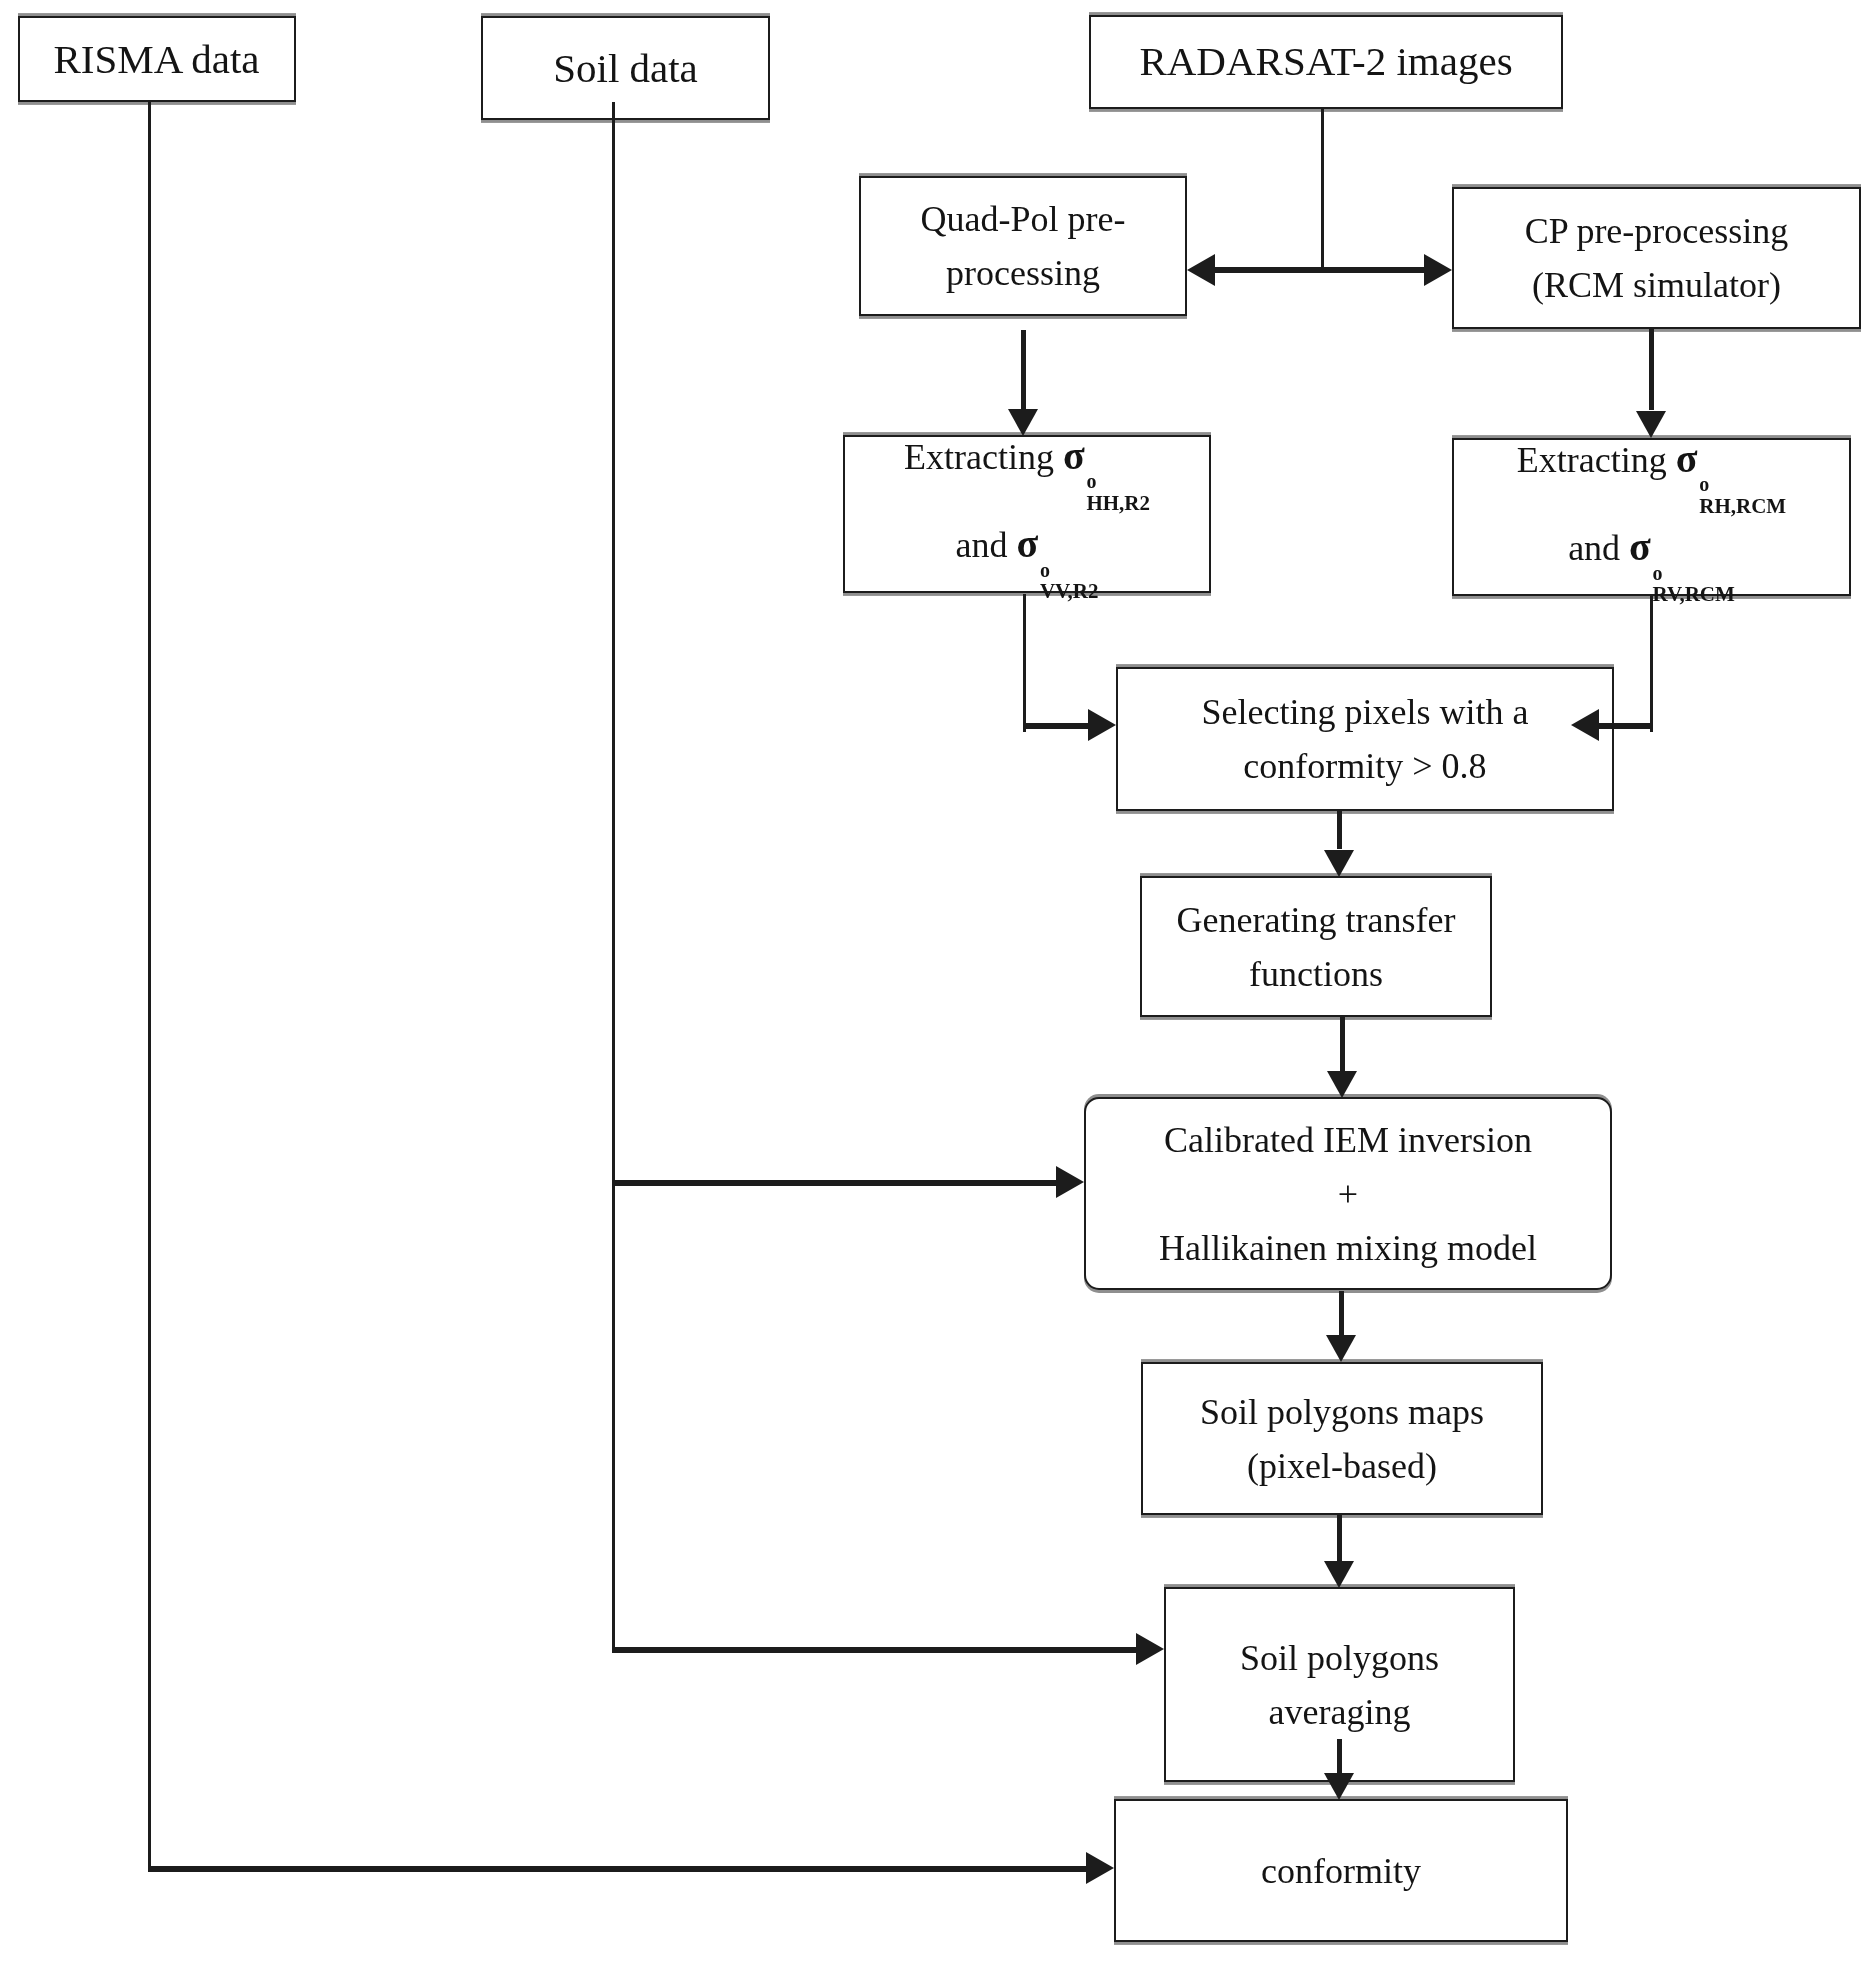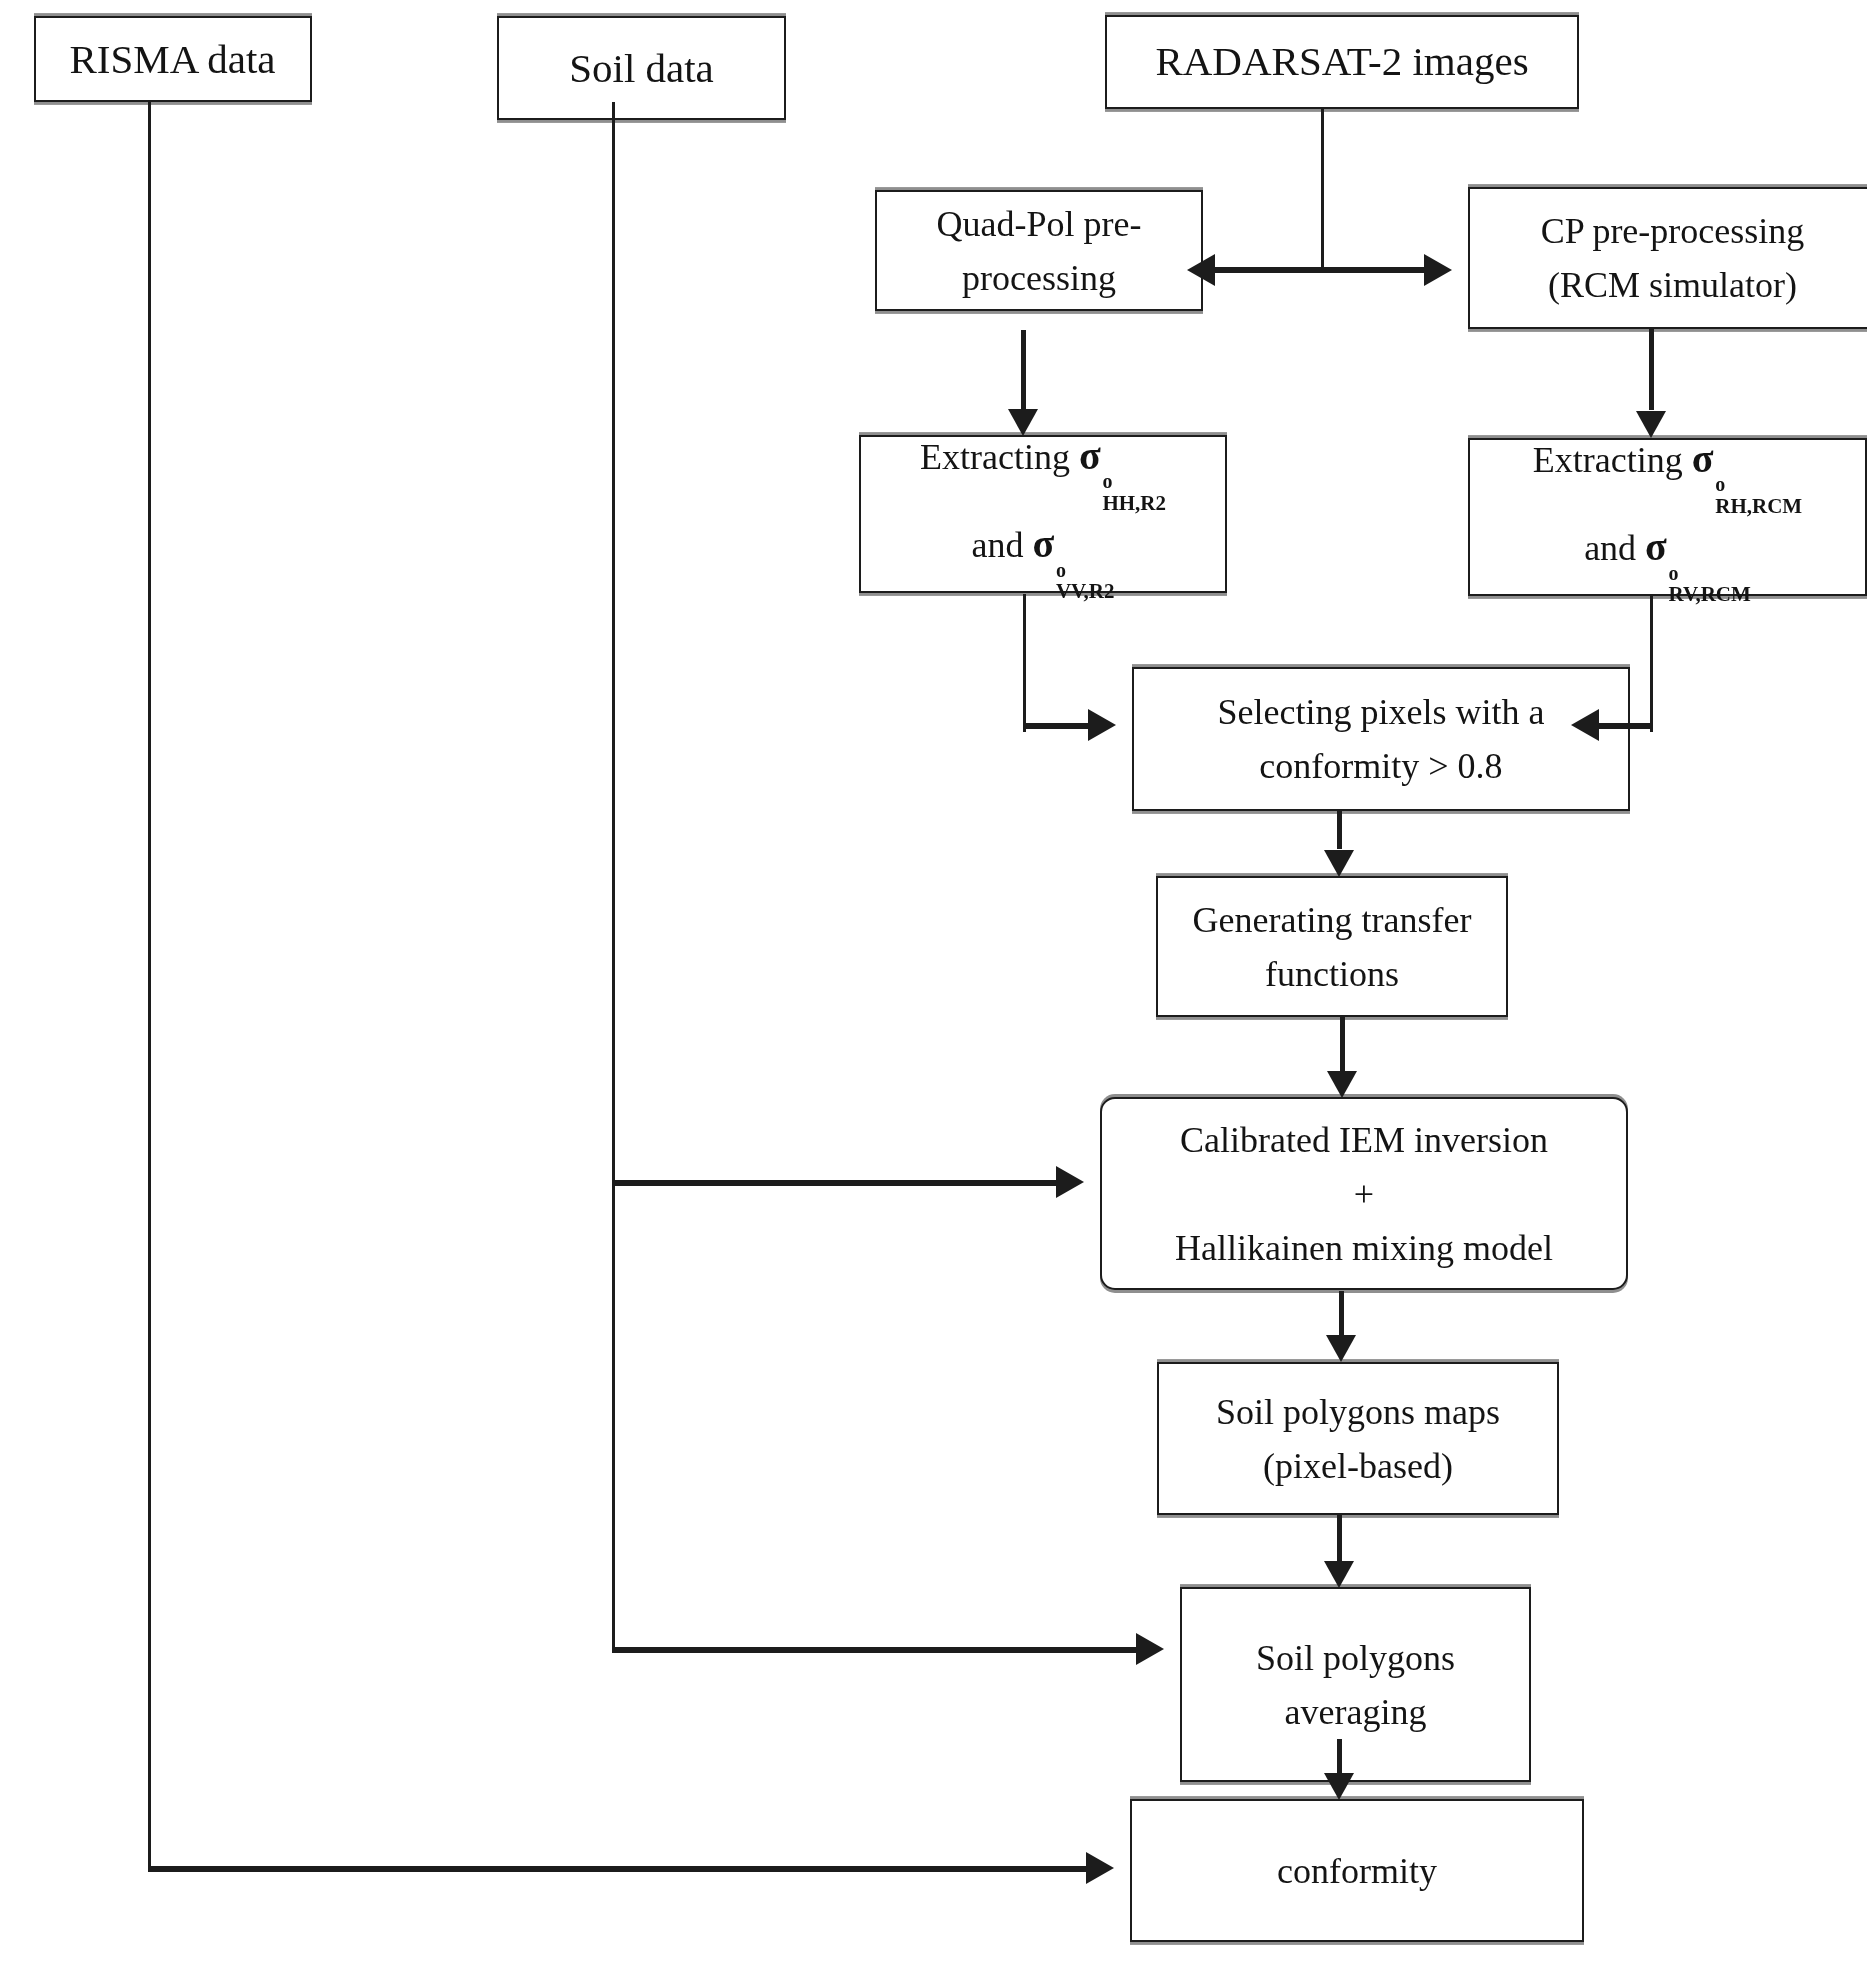--- a/index.html
+++ b/index.html
@@ -23,21 +23,20 @@
     background: #ffffff;
     color: #141414;
     display: flex;
     flex-direction: column;
     justify-content: center;
     align-items: center;
     text-align: center;
     font-size: 36px;
     line-height: 1.5;
     box-shadow: 0 2.9px 0 #8f8f8f, 0 -2.9px 0 #8f8f8f;
-    margin-left: 16px;
   }
   .box.toprow { font-size: 41px; }
   .bline { display: block; white-space: nowrap; }
   
   .sigma { font-weight: 700; font-size: 40px; }
   .ss {
     display: inline-flex;
     flex-direction: column;
     align-items: flex-start;
     vertical-align: -0.55em;
@@ -55,21 +54,21 @@
   .h.thick { height: 6.4px; }
   .ah { position: absolute; width: 0; height: 0; }
   .ah.right { border-top: 16.3px solid transparent; border-bottom: 16.3px solid transparent; border-left: 28px solid #1c1c1c; }
   .ah.left  { border-top: 16.3px solid transparent; border-bottom: 16.3px solid transparent; border-right: 28px solid #1c1c1c; }
   .ah.down  { border-left: 15px solid transparent; border-right: 15px solid transparent; border-top: 27px solid #1c1c1c; }
 
   
   #risma      { left: 17.5px;   top: 16.3px;   width: 278px; height: 86px; }
   #soil       { left: 481px;  top: 16.3px;   width: 289px; height: 104px; }
   #radarsat   { left: 1089px; top: 14.5px;   width: 474px; height: 94px; }
-  #quadpol    { left: 859px; top: 190px;  width: 328px; height: 121px; text-align: right; }
+  #quadpol    { left: 859px; top: 176px;  width: 328px; height: 140px; text-align: right; }
   #cp         { left: 1452px; top: 187px;  width: 409px; height: 142px; }
   #extract-r2 { left: 843px; top: 435px;  width: 368px; height: 158px; }
   #extract-rcm{ left: 1452px; top: 438px;  width: 399px; height: 158px; }
   #selecting  { left: 1116px; top: 667px; width: 498px; height: 144px; }
   #generating { left: 1140px; top: 876px; width: 352px; height: 141px; }
   #calibrated { left: 1084px; top: 1097px; width: 528px; height: 193px; border-radius: 15px; }
   #soilmaps   { left: 1141px; top: 1362px; width: 402px; height: 153px; }
   #polygons   { left: 1164px; top: 1587px; width: 351px; height: 195px; }
   #validation { left: 1114px; top: 1799px; width: 454px; height: 143px; }
 </style>

